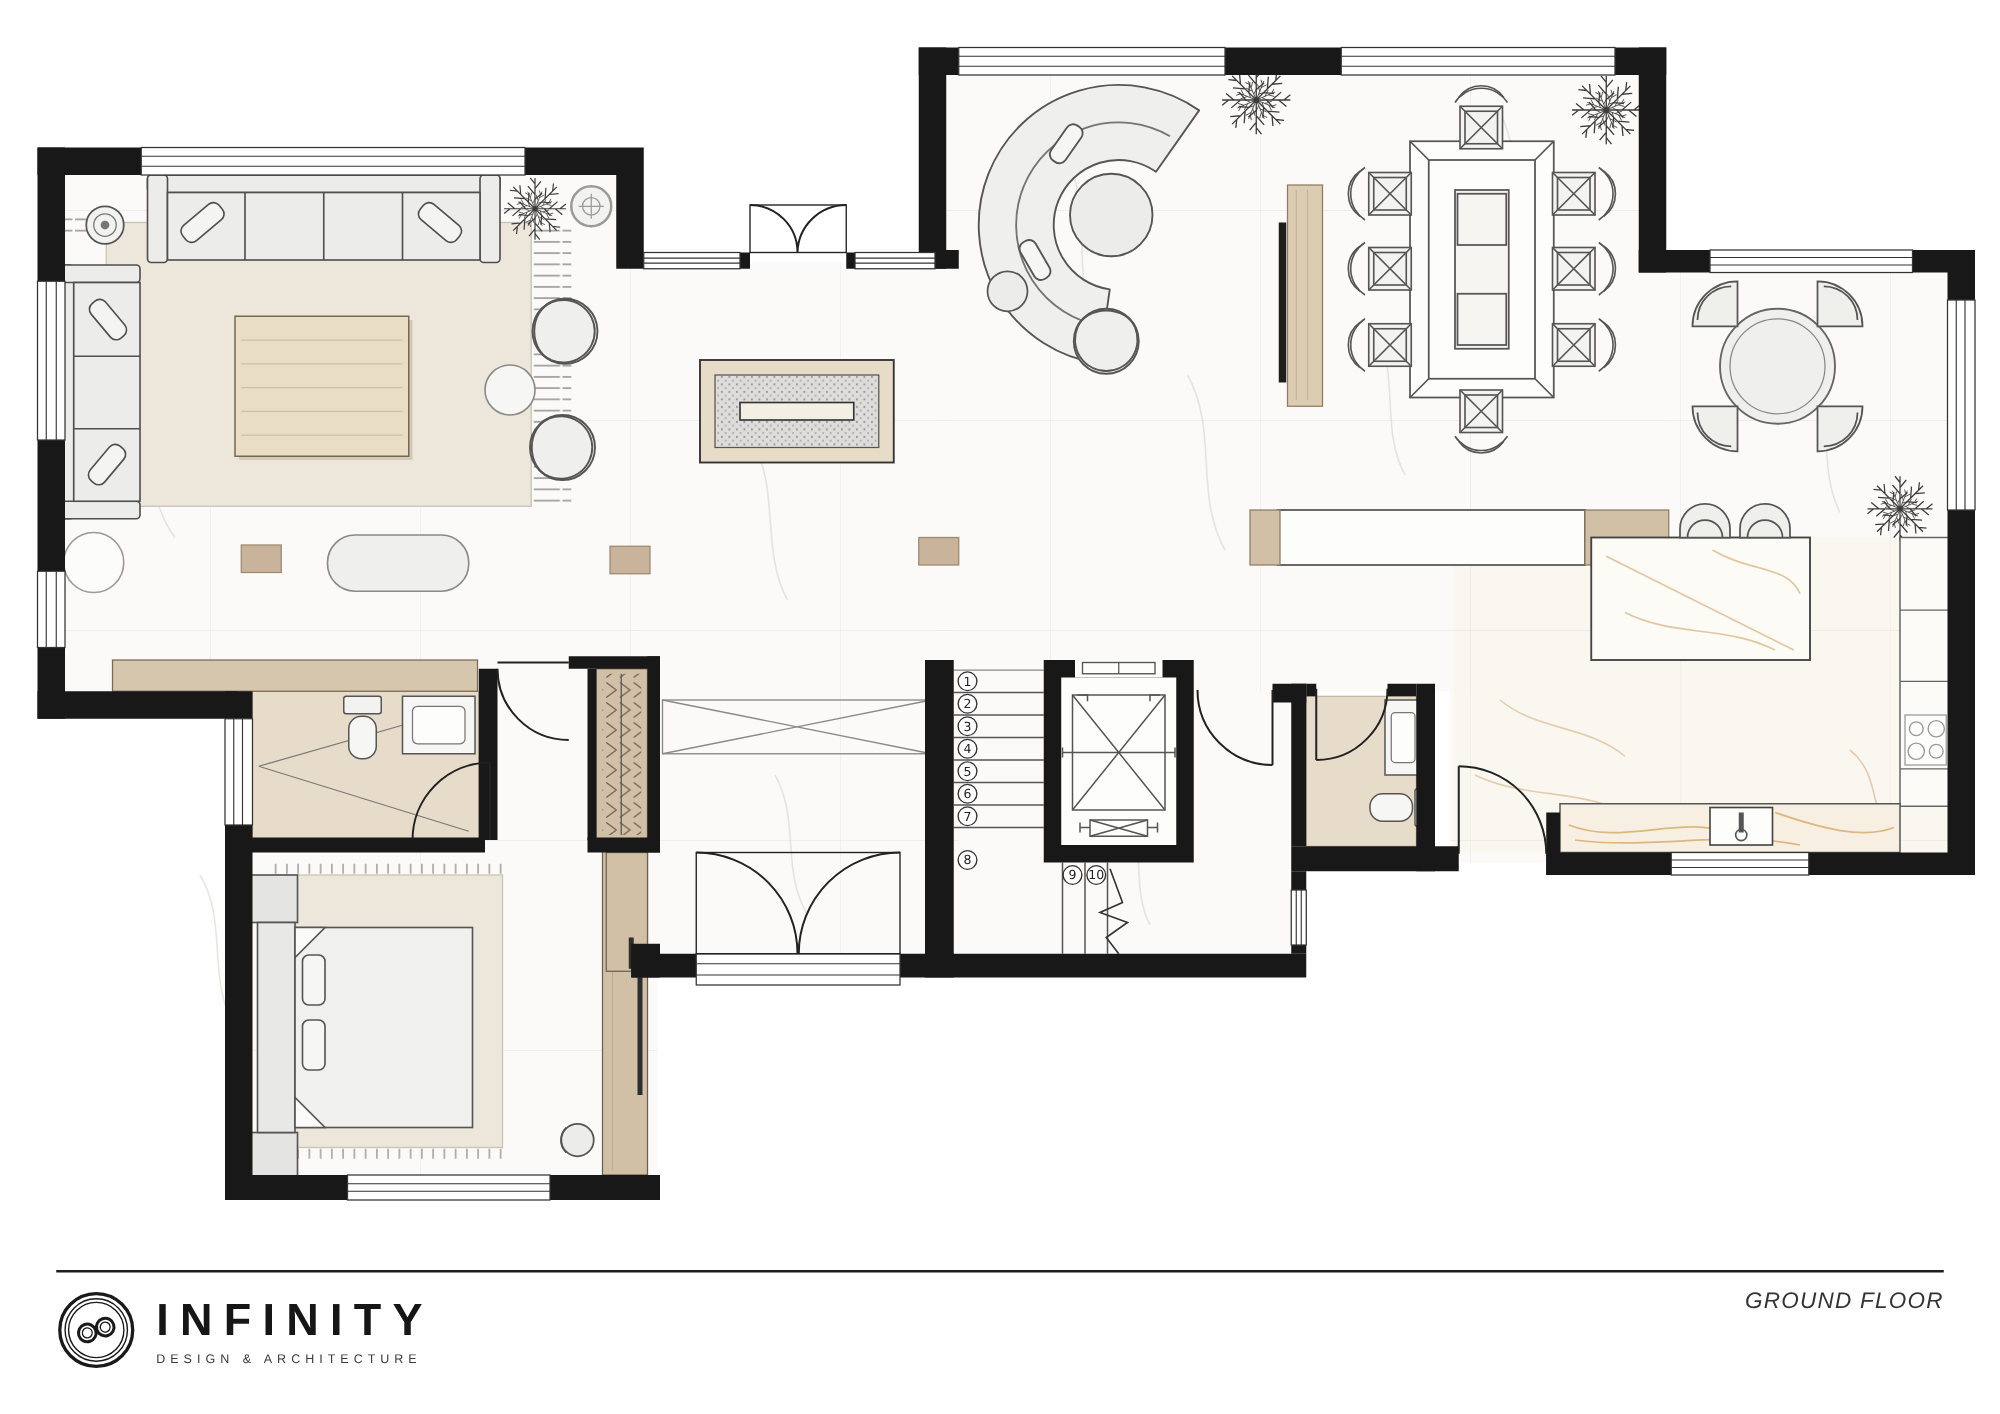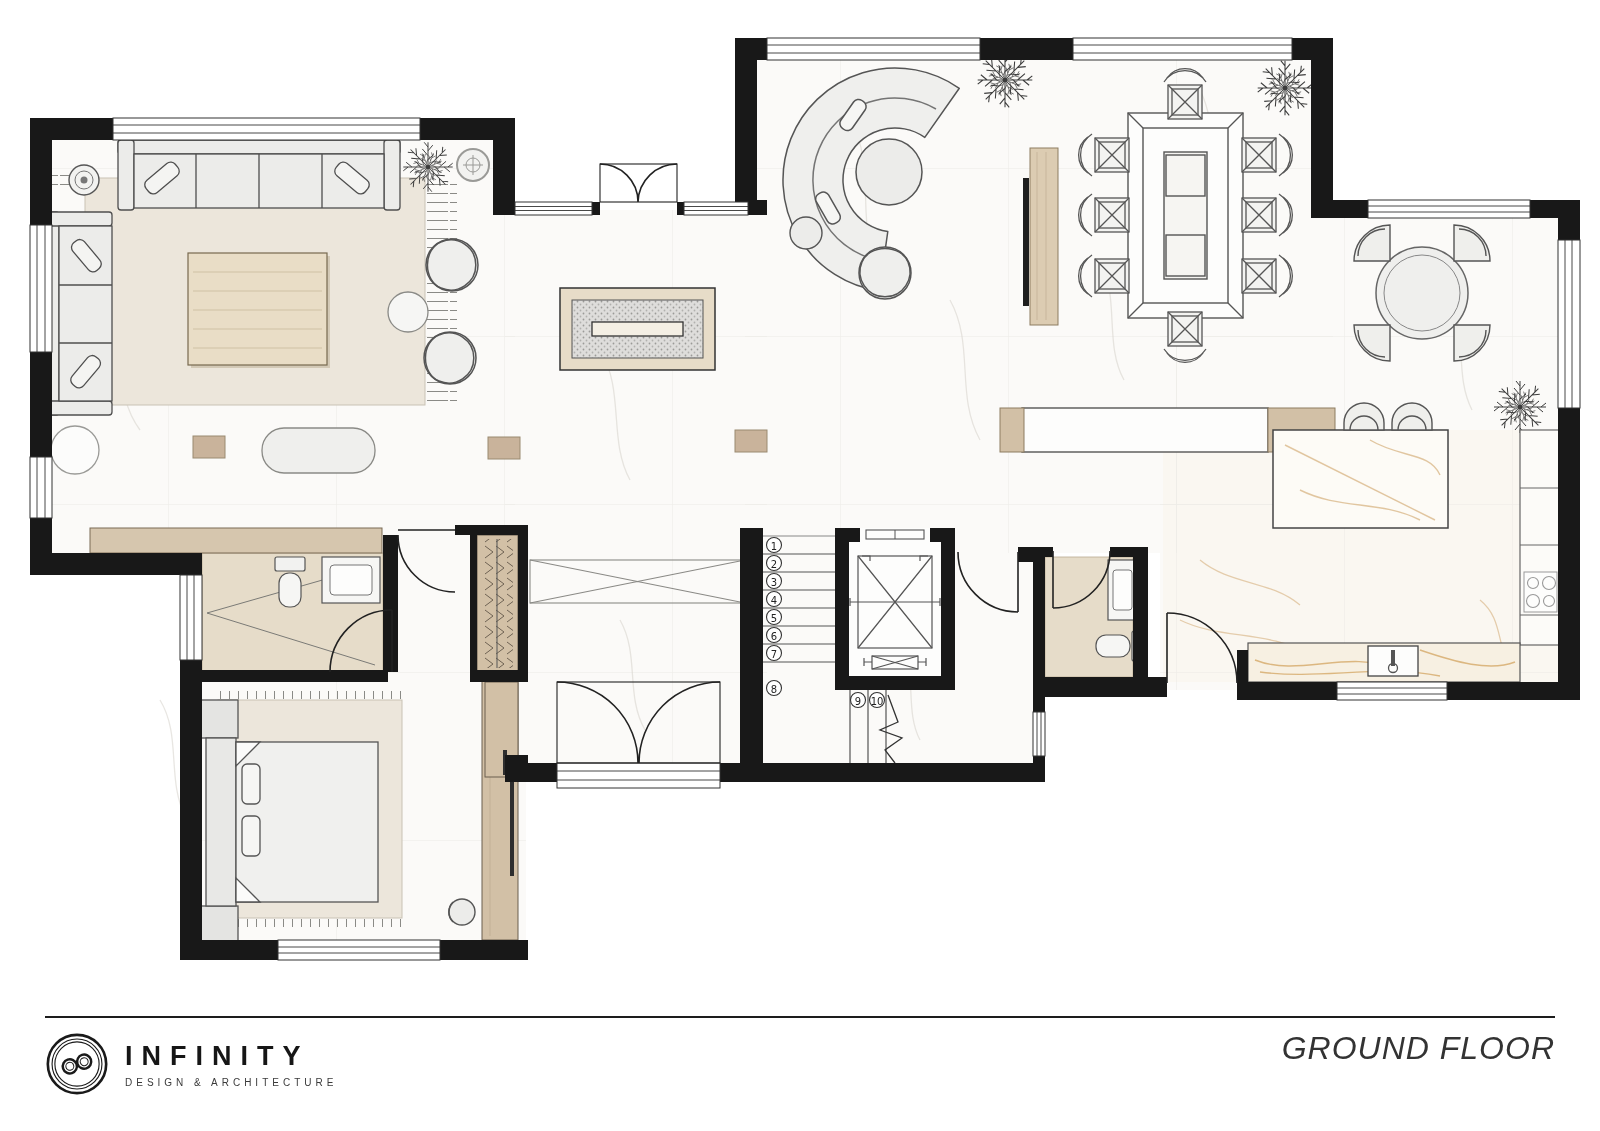--- a/index.html
+++ b/index.html
@@ -2,23 +2,23 @@
 <html><head>
 <meta charset="utf-8">
 <style>
   html,body{margin:0;padding:0;background:#ffffff;}
   .canvas{position:relative;width:1600px;height:1131px;background:#fff;overflow:hidden;
           font-family:"Liberation Sans",sans-serif;}
   .plan-svg{position:absolute;left:0;top:0;}
   .footer-rule{position:absolute;left:45px;top:1016px;width:1510px;height:2px;background:#1d1d1d;}
   .brand{position:absolute;left:45px;top:1032px;display:flex;align-items:center;gap:16px;}
   .brand-text{display:flex;flex-direction:column;}
-  .brand-name{font-size:27px;font-weight:600;letter-spacing:9px;color:#161616;}
+  .brand-name{font-size:36px;font-weight:600;letter-spacing:9px;color:#161616;}
   .brand-tag{font-size:10px;letter-spacing:4px;color:#3a3a3a;margin-top:5px;}
-  .sheet-title{position:absolute;right:45px;top:1030px;font-size:32px;font-style:italic;
+  .sheet-title{position:absolute;right:45px;top:1030px;font-size:18px;font-style:italic;
                letter-spacing:1px;color:#333;}
   svg text.stepnum{font-family:"DejaVu Sans",sans-serif;font-size:10px;fill:#222;}
 </style>
 </head>
 <body>
 
 <div class="canvas">
 
 <svg class="plan-svg" width="1600" height="1010" viewBox="0 0 1600 1010">
 <defs>

